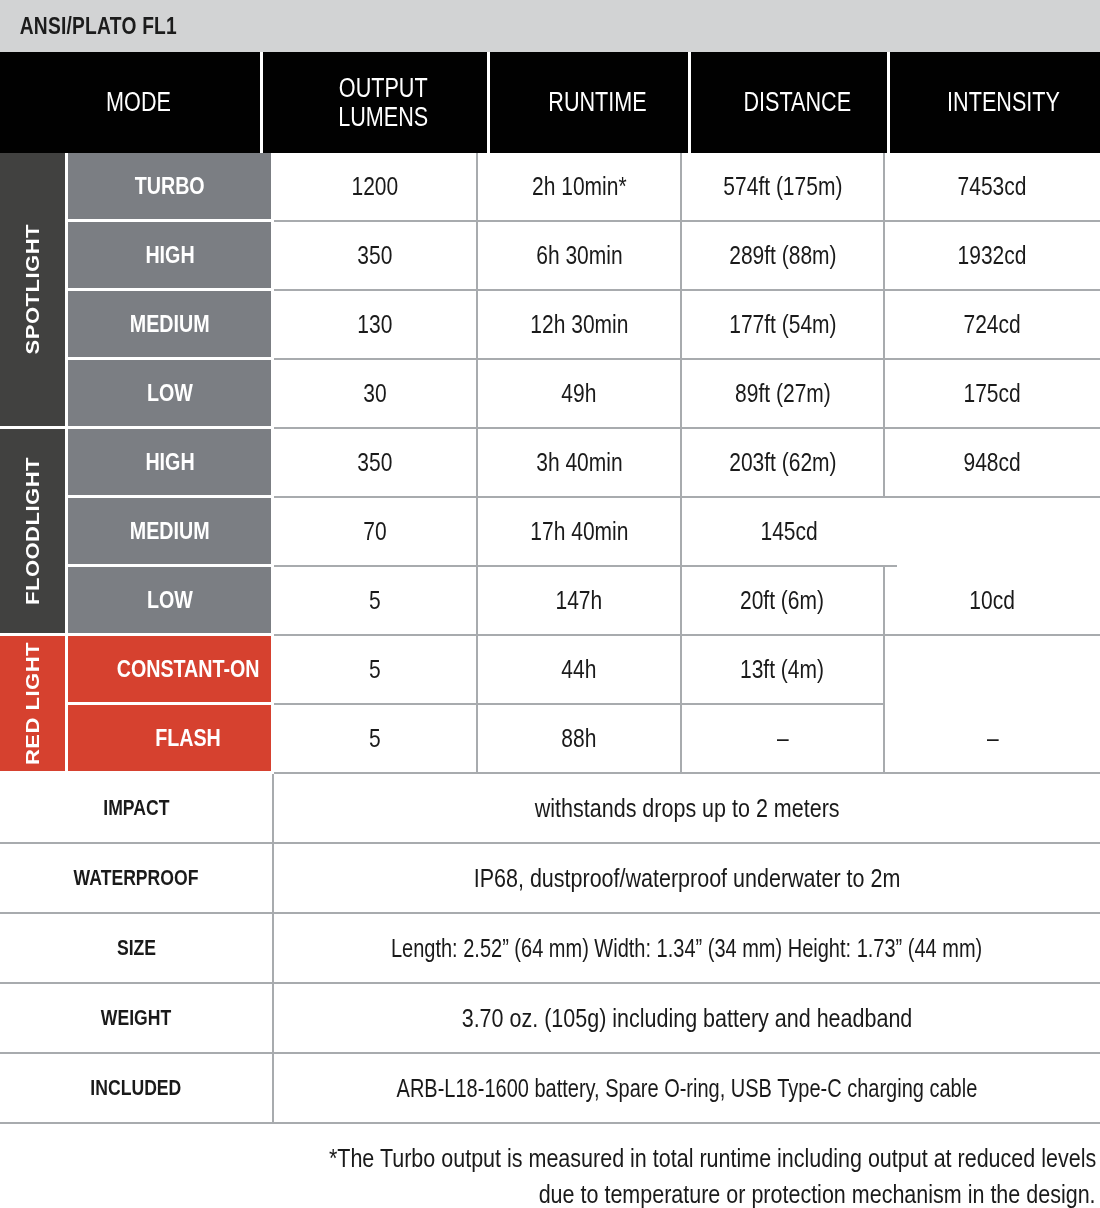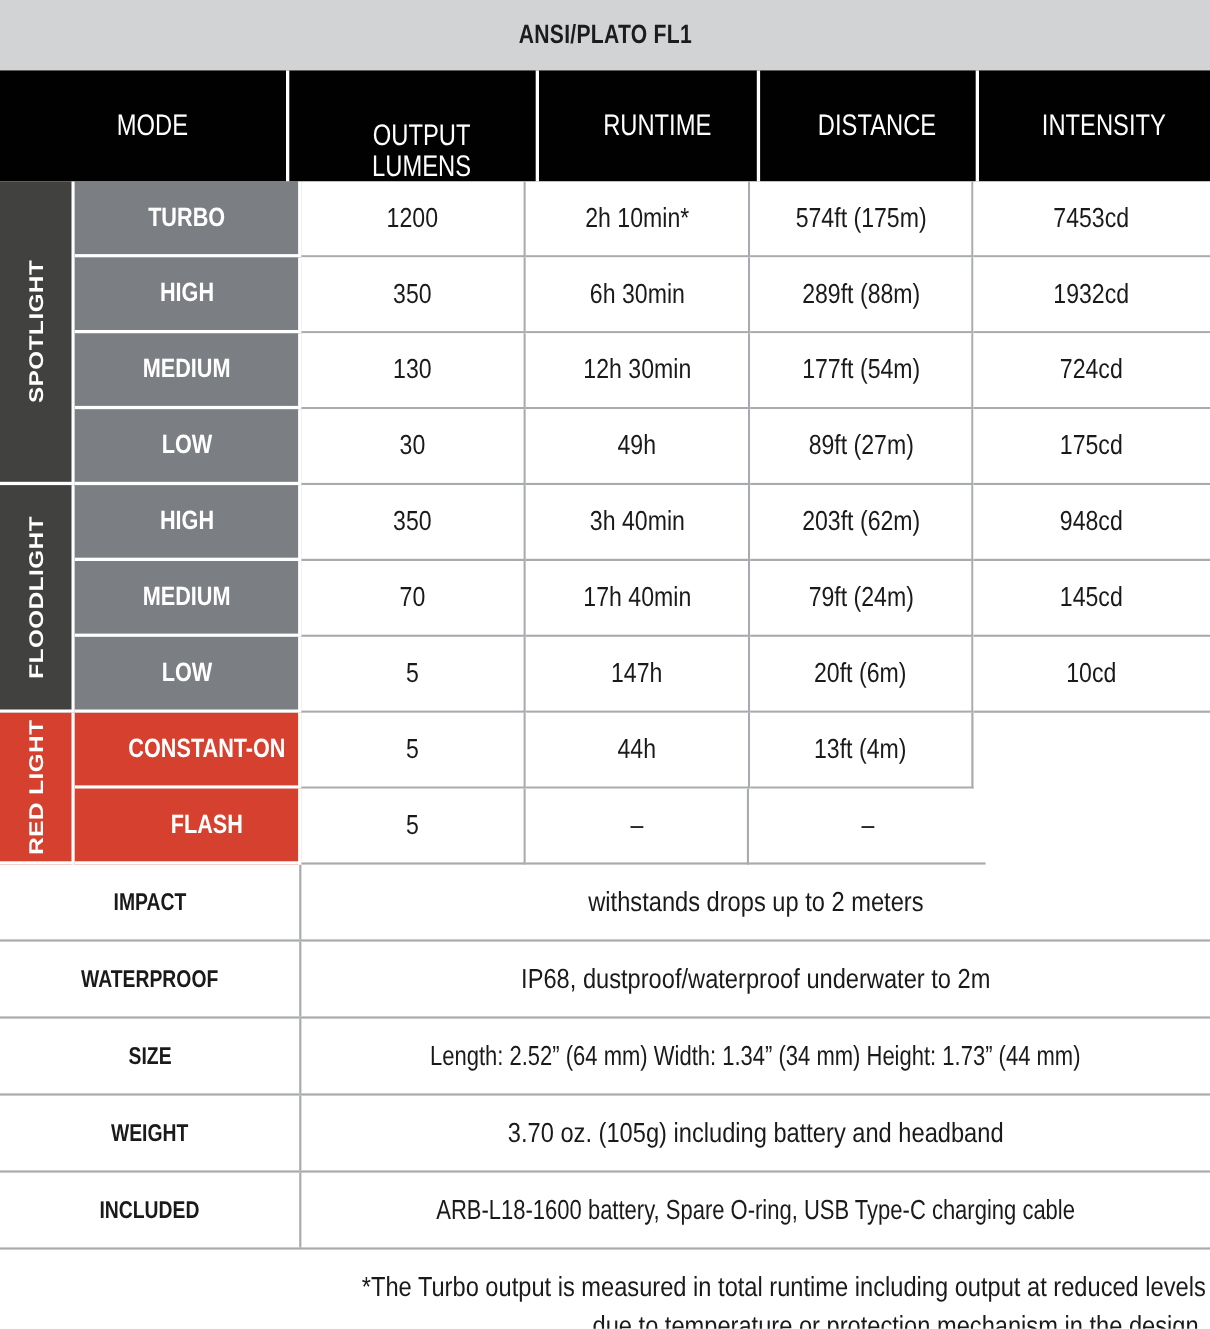--- a/index.html
+++ b/index.html
@@ -19,25 +19,25 @@
 
   .spec-sheet {
     width: 1100px;
     height: 1208px;
     position: relative;
     background: #ffffff;
   }
 
   
   .banner {
-    height: 64px;
+    height: 52px;
     background: #d2d3d4;
     display: flex;
     align-items: center;
-    justify-content: center;
+    justify-content: flex-start;
   }
   .banner-title {
     font-size: 24px;
     font-weight: 700;
     letter-spacing: 0.3px;
     color: #1c1c1c;
     transform: scaleX(0.80);
     transform-origin: center center;
     white-space: nowrap;
   }
@@ -65,21 +65,21 @@
   .head-cell:last-child { border-right: none; }
   .head-cell .shrink {
     display: block;
     transform: scaleX(0.80);
     transform-origin: center center;
     white-space: pre-line;
   }
 
   
   .c-mode  { width: 274px; }
-  .c-lum   { width: 234px; align-items: flex-end; }
+  .c-lum   { width: 234px; }
   .c-run   { width: 204px; }
   .c-dist  { width: 203px; }
   .c-int   { width: 215px; }
 
   
   .grid { position: relative; }
 
   .mode-group {
     display: flex;
     align-items: stretch;
@@ -345,23 +345,20 @@
           <div class="drow">
             <div class="mode-name gray-mode">
               <span class="shrink">MEDIUM</span>
             </div>
             <div class="dcell w-lum">
               <span class="shrink">70</span>
             </div>
             <div class="dcell w-run">
               <span class="shrink">17h 40min</span>
             </div>
-            <div class="dcell w-dist">
-              <span class="shrink">79ft (24m)</span>
-            </div>
             <div class="dcell w-int last">
               <span class="shrink">145cd</span>
             </div>
           </div>
           <div class="drow">
             <div class="mode-name gray-mode">
               <span class="shrink">LOW</span>
             </div>
             <div class="dcell w-lum">
               <span class="shrink">5</span>
@@ -396,20 +393,23 @@
             <div class="dcell w-dist">
               <span class="shrink">13ft (4m)</span>
             </div>
           </div>
           <div class="drow">
             <div class="mode-name red-mode">
               <span class="shrink">FLASH</span>
             </div>
             <div class="dcell w-lum">
               <span class="shrink">5</span>
+            </div>
+            <div class="dcell w-run">
+              <span class="shrink">88h</span>
             </div>
             <div class="dcell w-dist">
               <span class="shrink">–</span>
             </div>
             <div class="dcell w-int last">
               <span class="shrink">–</span>
             </div>
           </div>
         </div>
       </div>

